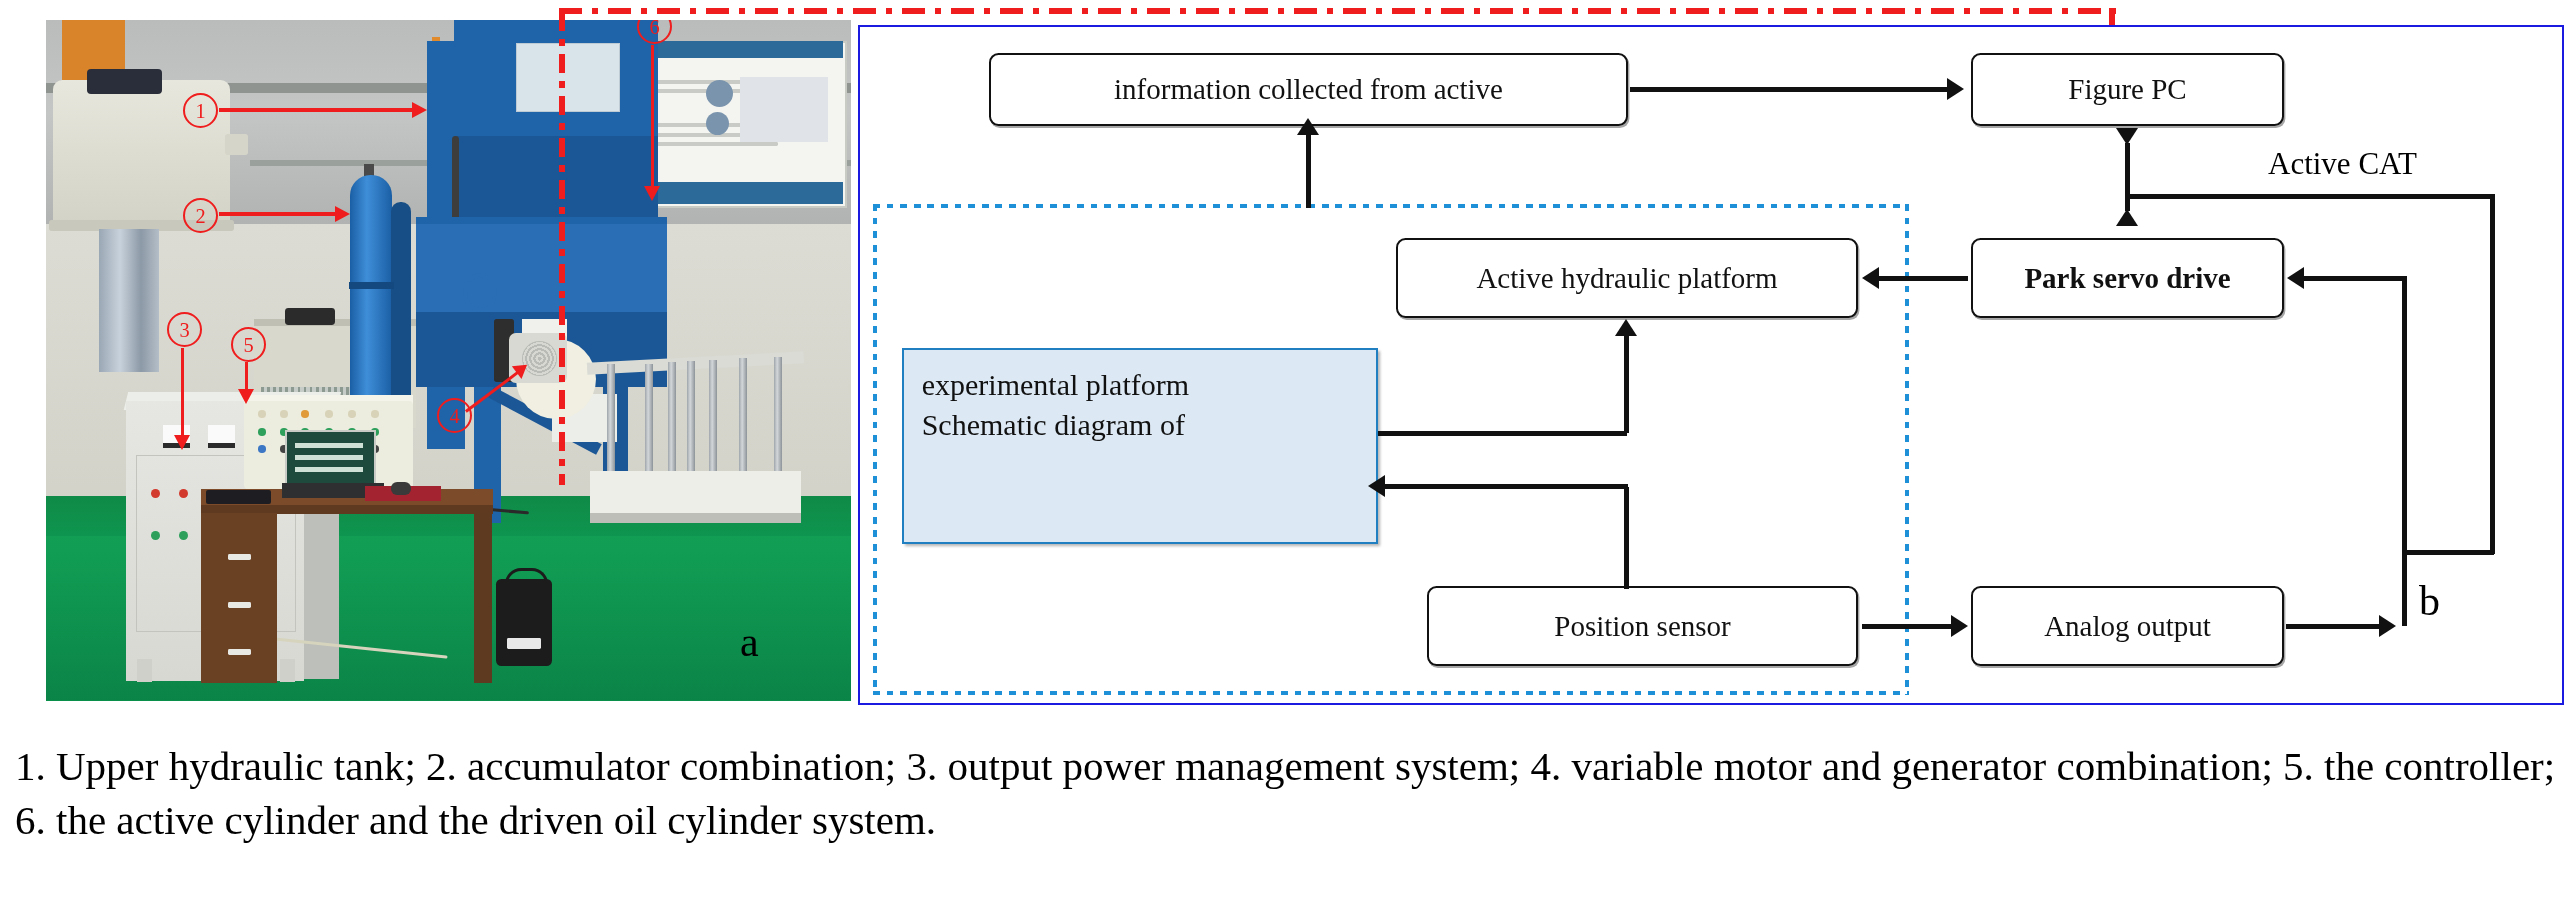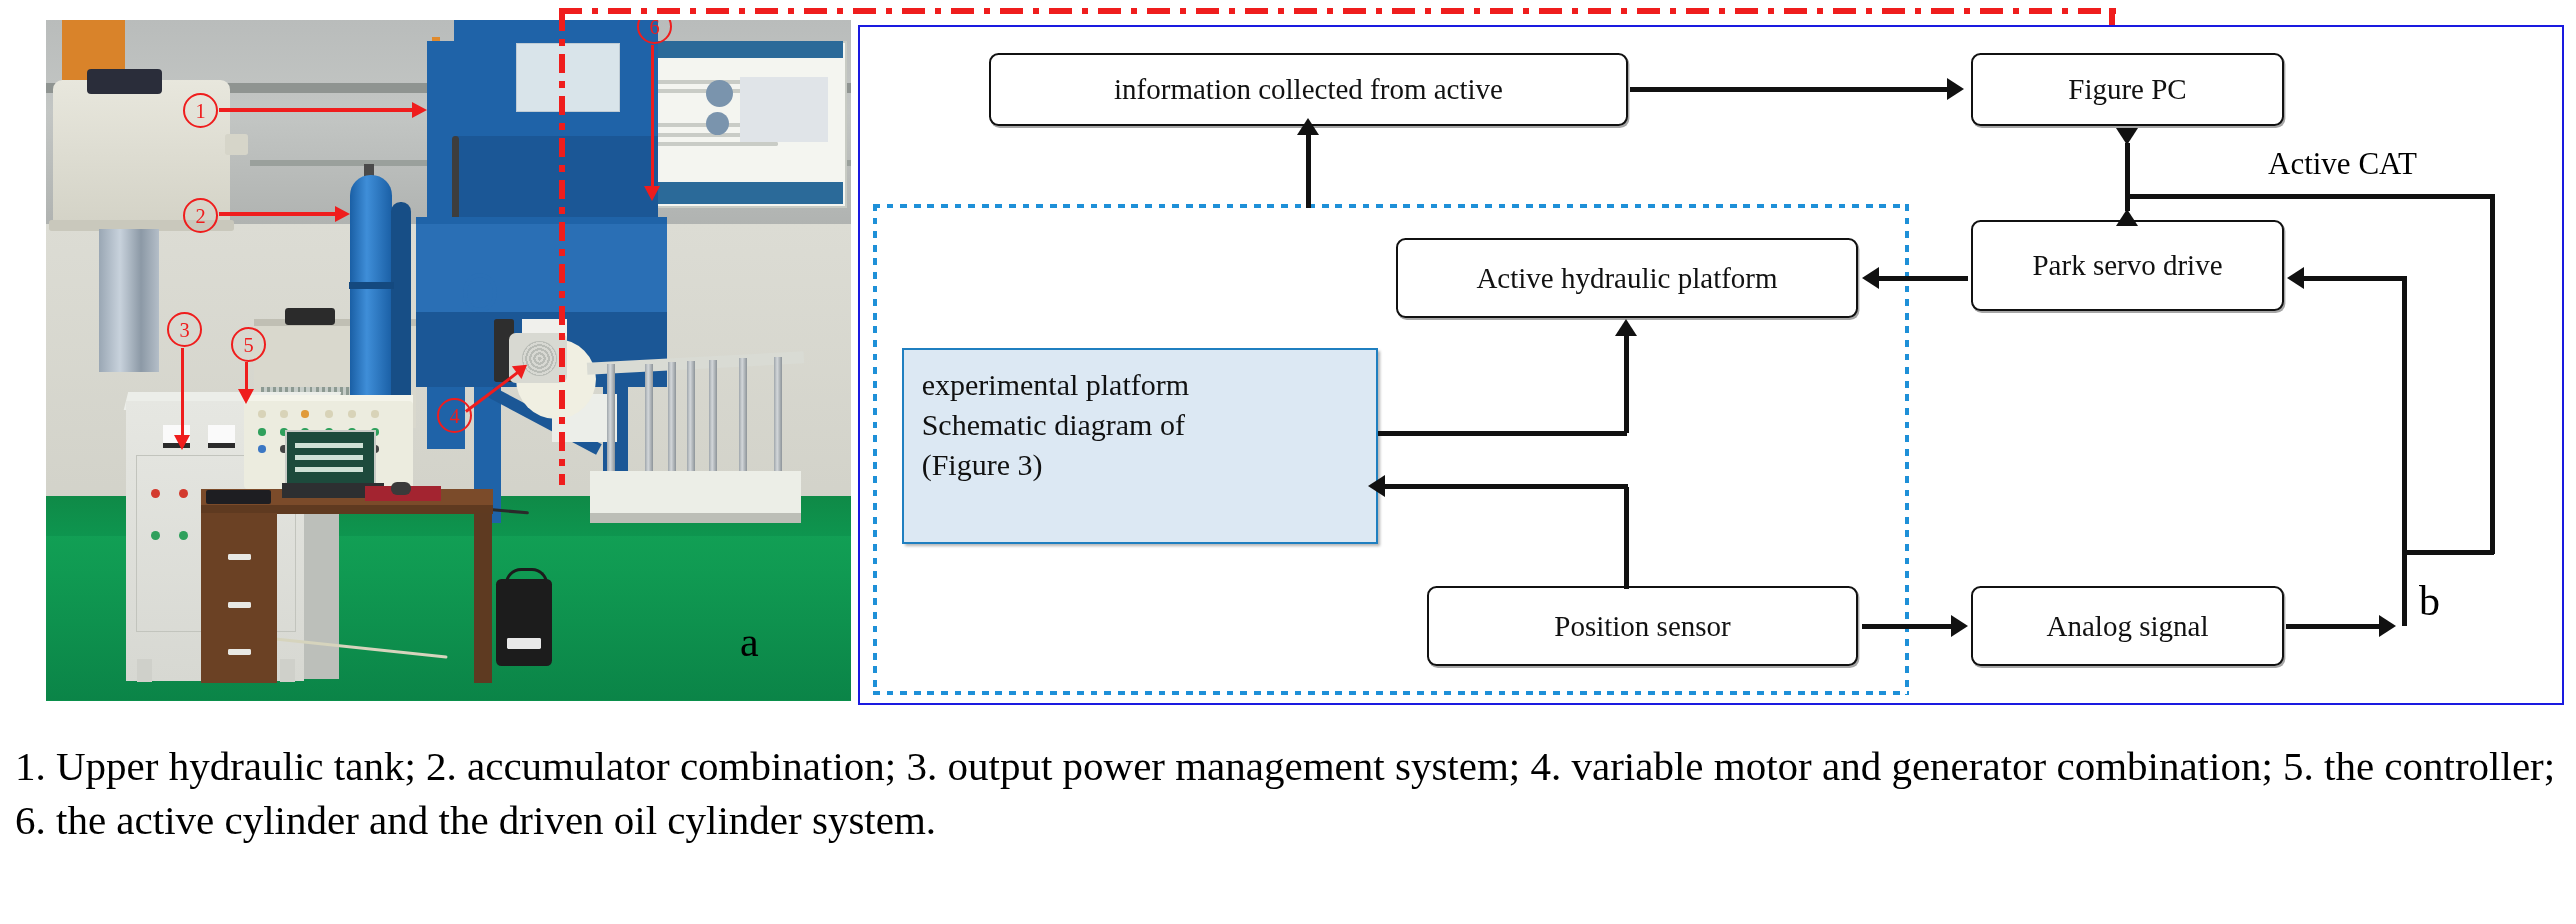--- a/index.html
+++ b/index.html
@@ -148,21 +148,21 @@
                repeating-linear-gradient(180deg,#1e90d8 0 6.8px,transparent 6.8px 13.6px) left/4.1px 100% no-repeat,
                repeating-linear-gradient(180deg,#1e90d8 0 6.8px,transparent 6.8px 13.6px) right/4.1px 100% no-repeat;}
 
   .node{position:absolute;box-sizing:border-box;border:2.7px solid #111;border-radius:9.5px;
         background:#fff;display:flex;align-items:center;justify-content:center;
         font-family:"Liberation Serif",serif;font-size:29px;color:#111;
         box-shadow:1.4px 2px 0 rgba(0,0,0,.35);white-space:nowrap;}
   #n-info{left:989px;top:53px;width:639px;height:73px;}
   #n-pc{left:1971px;top:53px;width:313px;height:73px;}
   #n-cyl{left:1396px;top:238px;width:462px;height:80px;}
-  #n-park{left:1971px;top:220px;width:313px;height:91px;}
+  #n-park{left:1971px;top:238px;width:313px;height:80px;font-weight:bold;}
   #n-pos{left:1427px;top:586px;width:431px;height:80px;}
   #n-analog{left:1971px;top:586px;width:313px;height:80px;}
 
   #n-sch{position:absolute;left:902px;top:348px;width:476px;height:196px;
      box-sizing:border-box;border:2.7px solid #1f7fc0;background:#dce8f3;
      box-shadow:2.7px 3.4px 2.7px rgba(0,0,0,.3);
      padding:15px 17.7px;font-family:"Liberation Serif",serif;font-size:30px;line-height:1.33;color:#111;}
 
   .lbl-ether{position:absolute;left:2268px;top:146px;font-size:31px;font-family:"Liberation Serif",serif;}
 
@@ -362,26 +362,25 @@
   <div class="panel-letter" style="left:1559px;top:550px;">b</div>
 </div>
 
 <div id="dot-frame"></div>
 
 <div class="node" id="n-info">information collected from active</div>
 <div class="node" id="n-pc">Figure PC</div>
 <div class="node" id="n-cyl">Active hydraulic platform</div>
 <div class="node" id="n-park">Park servo drive</div>
 <div class="node" id="n-pos">Position sensor</div>
-<div class="node" id="n-analog">Analog signal</div>
+<div class="node" id="n-analog">Analog output</div>
 
 <div id="n-sch">
   <div>experimental platform</div>
   <div>Schematic diagram of</div>
-  <div>(Figure 3)</div>
 </div>
 
 <div class="lbl-ether">Active CAT</div>
 
 <div class="ln lnh ar-r" style="left:1630px;top:87px;width:319px;"></div>
 
 <div class="ln lnv ar-u" style="left:1306px;top:133px;height:75px;"></div>
 
 <div class="ln lnv ar-u ar-d" style="left:2125px;top:143px;height:68px;"></div>
 <div class="ln lnv" style="left:2125px;top:198px;height:0px;"></div>

